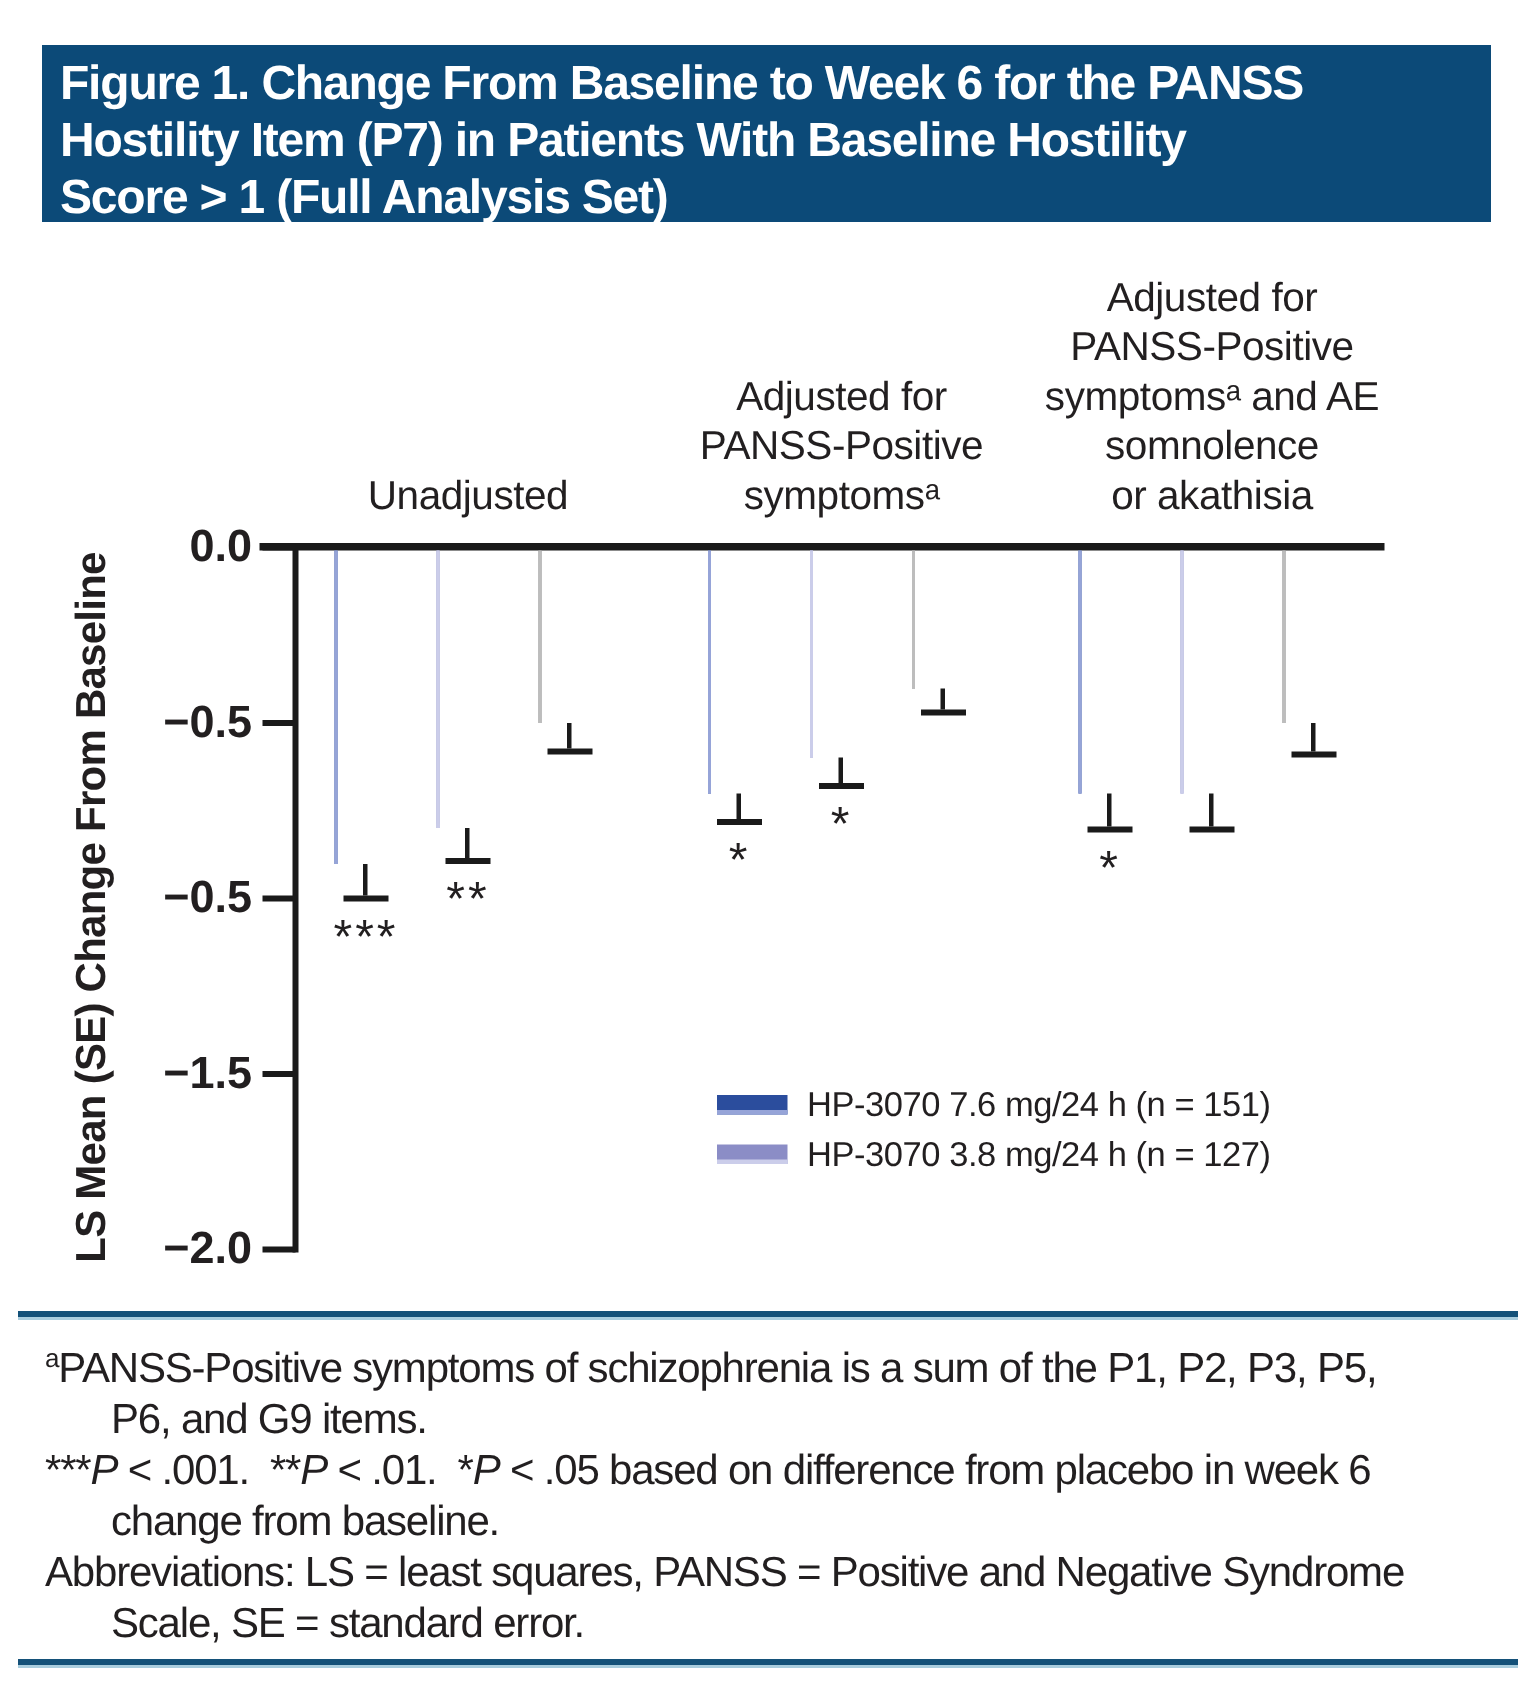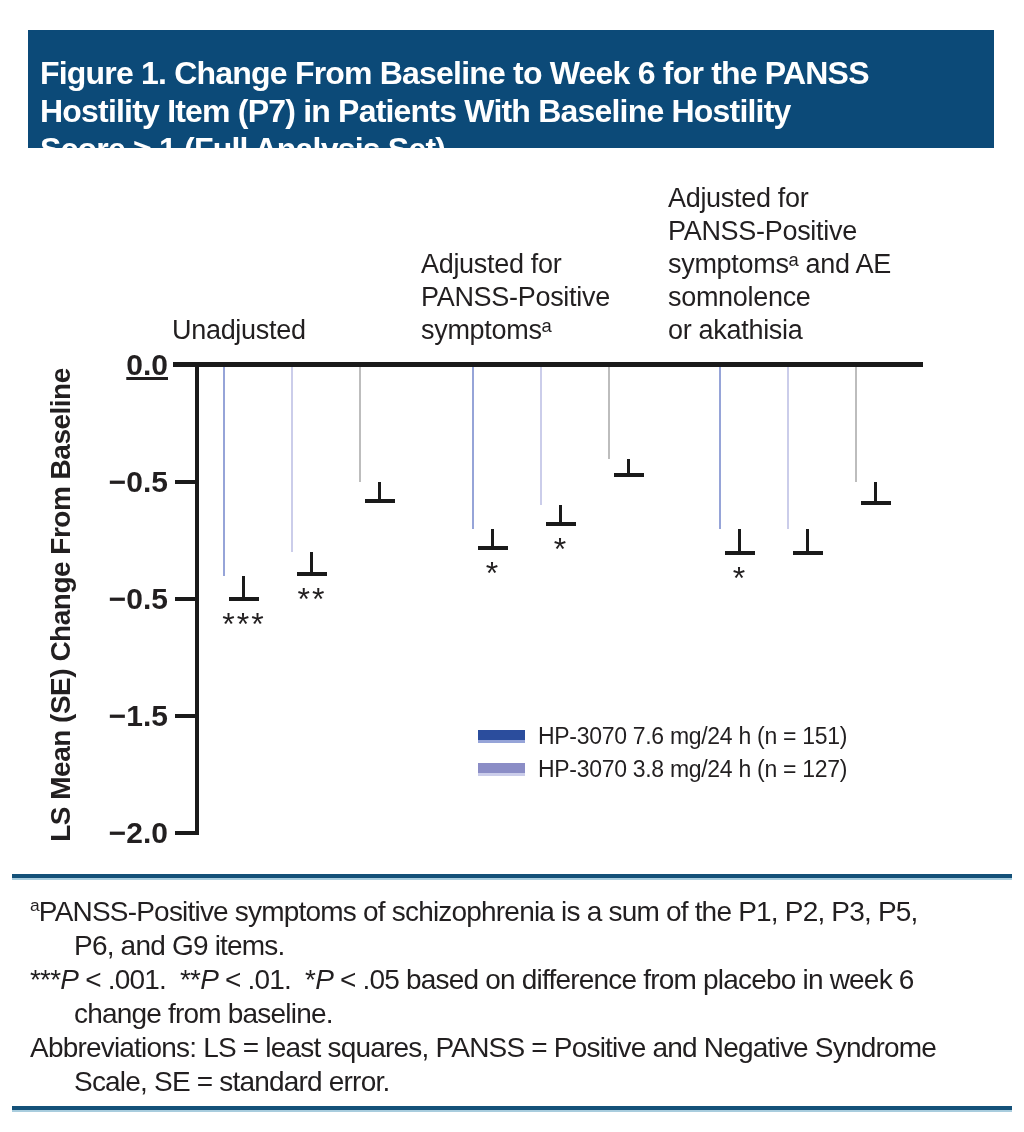--- a/index.html
+++ b/index.html
@@ -3,33 +3,33 @@
 <meta charset="utf-8">
 <style>
   :root{
     --header-bg:#0c4a78; --rule-dark:#145179; --rule-light:#a9cdde;
     --axis:#1a1a1a; --text:#221f20;
   }
   html,body{margin:0;padding:0;background:#fff;}
   .page{position:relative;width:1024px;height:1132px;background:#fff;overflow:hidden;
         font-family:"Liberation Sans","DejaVu Sans",sans-serif;color:var(--text);}
   .title-box{position:absolute;left:28px;top:30px;width:966px;height:118px;
-             background:var(--header-bg);box-sizing:border-box;padding:24px 12px;}
+             background:var(--header-bg);box-sizing:border-box;padding:6px 12px;}
   .title{color:#ffffff;font-weight:bold;font-size:32px;line-height:38px;
          letter-spacing:-0.8px;white-space:pre-line;}
   .chart{position:absolute;left:0;top:0;width:1024px;height:1132px;}
   .axis-h{position:absolute;left:173px;top:362px;width:750px;height:5px;background:var(--axis);}
   .axis-v{position:absolute;left:195px;top:364px;width:4px;height:471px;background:var(--axis);}
   .ylabel{position:absolute;left:-178px;top:588px;width:480px;height:34px;
           transform:rotate(-90deg);text-align:center;font-weight:bold;font-size:28px;
           letter-spacing:-0.5px;white-space:nowrap;}
   .tick{position:absolute;left:175px;width:22px;height:4px;background:var(--axis);}
   .tick-label{position:absolute;left:88px;width:80px;text-align:right;
               font-weight:bold;font-size:30px;line-height:32px;}
-  .group-label{position:absolute;bottom:785px;width:280px;
+  .group-label{position:absolute;bottom:785px;width:280px;text-align:center;
                font-size:27px;line-height:33px;letter-spacing:-0.3px;white-space:pre-line;}
   .bar{position:absolute;box-sizing:border-box;}
   .whisker{position:absolute;width:3px;background:var(--axis);}
   .cap{position:absolute;width:30px;height:4px;background:var(--axis);}
   .sig{position:absolute;width:90px;text-align:center;font-size:32px;line-height:30px;
        letter-spacing:2px;}
   .legend{position:absolute;left:478px;top:720px;}
   .legend-row{display:flex;align-items:center;height:33px;}
   .legend-swatch{width:47px;height:10px;margin-right:13px;box-sizing:content-box;}
   .legend-label{font-size:23px;letter-spacing:-0.3px;white-space:nowrap;}
@@ -53,21 +53,21 @@
 Hostility Item (P7) in Patients With Baseline Hostility
 Score &gt; 1 (Full Analysis Set)</div>
   </div>
 
   <div class="chart">
     <div class="ylabel">LS Mean (SE) Change From Baseline</div>
     <div class="axis-h"></div>
     <div class="axis-v"></div>
     <div id="plot">
         <div class="tick" style="top: 363px;"></div>
-        <div class="tick-label" style="top: 349px; text-decoration: underline;">0.0</div>
+        <div class="tick-label" style="top: 349px;">0.0</div>
         <div class="tick" style="top: 480px;"></div>
         <div class="tick-label" style="top: 466px;">−0.5</div>
         <div class="tick" style="top: 597px;"></div>
         <div class="tick-label" style="top: 583px;">−0.5</div>
         <div class="tick" style="top: 714px;"></div>
         <div class="tick-label" style="top: 700px;">−1.5</div>
         <div class="tick" style="top: 831px;"></div>
         <div class="tick-label" style="top: 817px;">−2.0</div>
         <div class="group-label" style="left: 172px;">Unadjusted</div>
         <div class="group-label" style="left: 421px;">Adjusted for

